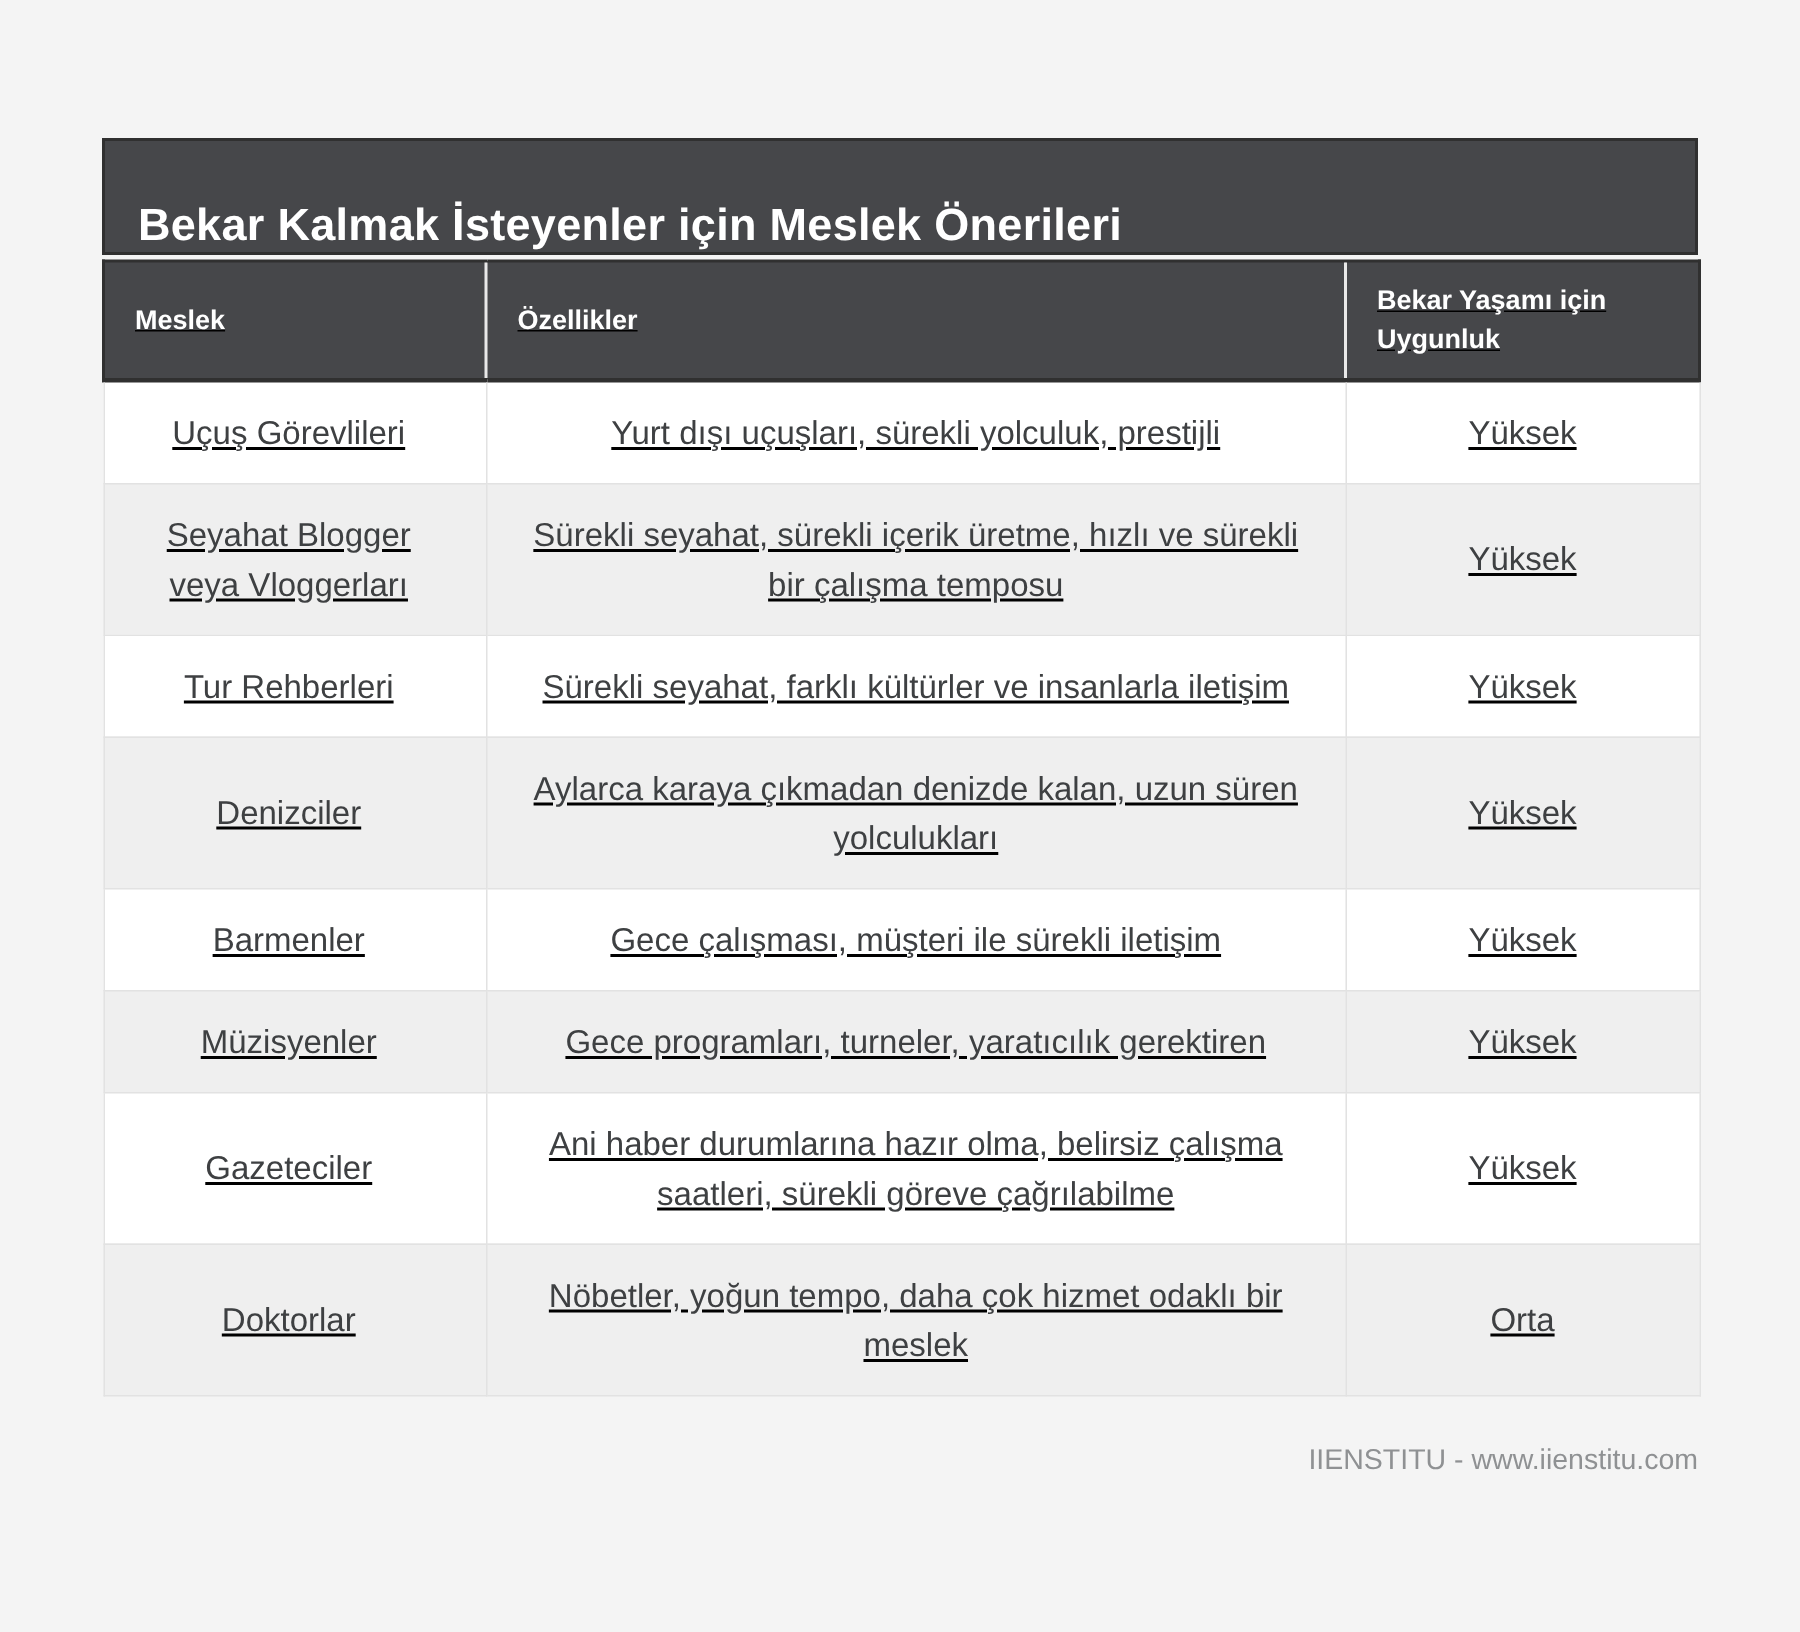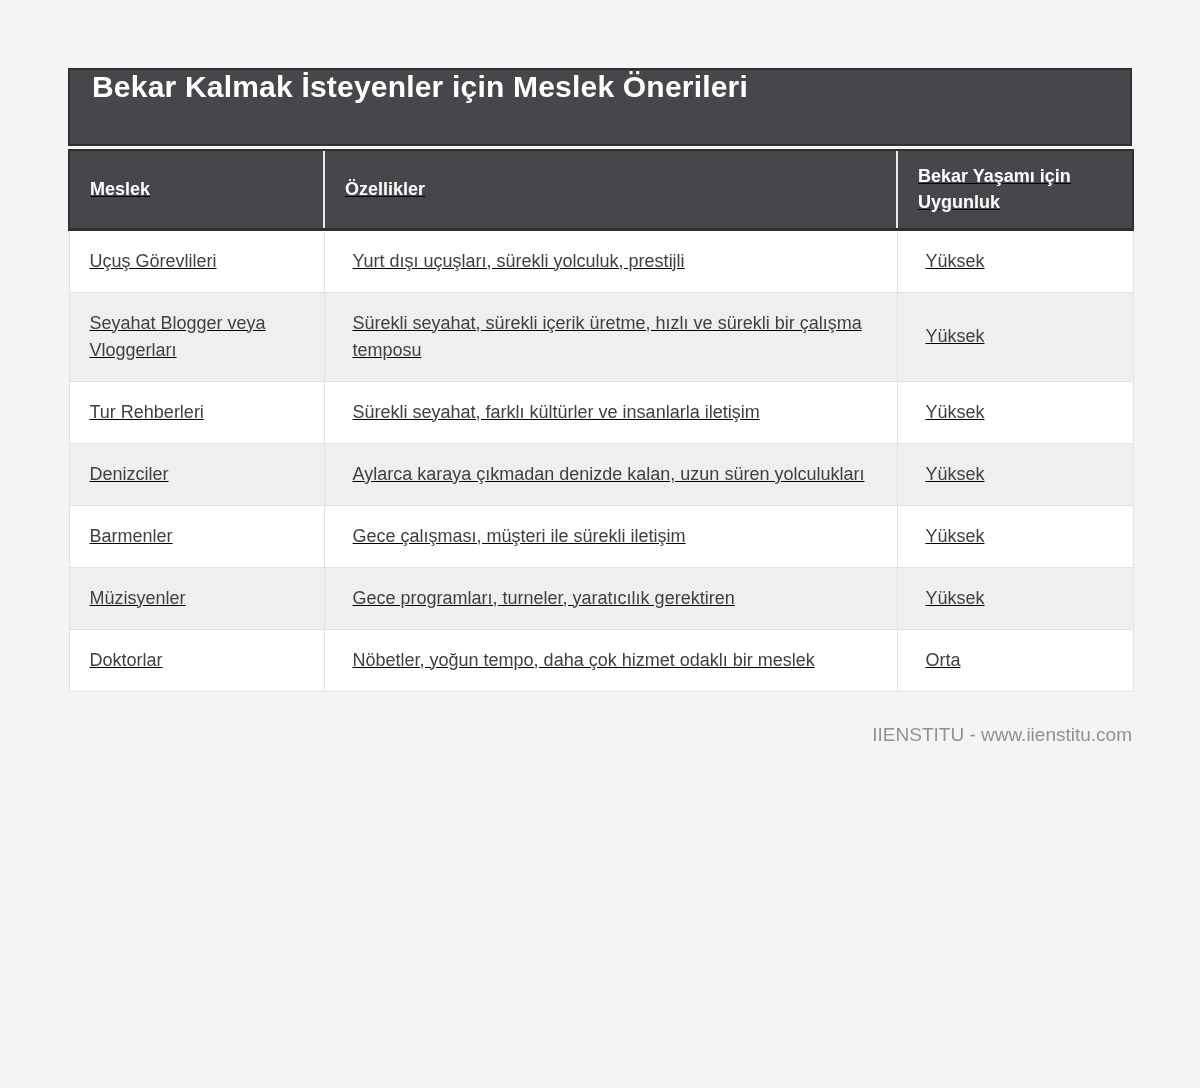--- a/index.html
+++ b/index.html
@@ -25,23 +25,24 @@
     width:1200px;height:1088px;
     padding:68px 68px 0 68px;
     box-sizing:border-box;
   }
   .title-bar{
     background:var(--header-bg);
     border:2px solid var(--header-border);
     box-sizing:border-box;
     height:78px;
     display:flex;
-    align-items:flex-start;
+    align-items:flex-end;
     padding:0 22px;
     margin-bottom:3px;
+    margin-top:24px;
   }
   .title-bar h1{
     margin:0;
     color:var(--header-text);
     font-size:30px;
     font-weight:bold;
     letter-spacing:0.2px;
   }
   table.careers{
     width:1064px;
@@ -60,27 +61,28 @@
     height:79px;
     box-sizing:border-box;
     line-height:1.45;
     border-top:2px solid var(--header-border);
     border-bottom:3px solid var(--header-border);
   }
   table.careers th:first-child{border-left:2px solid var(--header-border);}
   table.careers th:last-child{border-right:2px solid var(--header-border);}
   table.careers th + th{border-left:2px solid #e9e9e9;}
   table.careers td{
-    font-size:18px;
+    font-size:22px;
     color:var(--body-text);
     padding:17px 28px;
     line-height:1.5;
     vertical-align:middle;
     border:1px solid var(--cell-border);
     box-sizing:border-box;
+    text-align:center;
   }
   table.careers td:first-child{padding-left:20px;}
   tbody tr:nth-child(odd) td{background:var(--row-bg);}
   tbody tr:nth-child(even) td{background:var(--row-alt-bg);}
   .footer{
     margin-top:32px;
     text-align:right;
     font-size:19px;
     color:var(--footer-text);
   }
@@ -139,20 +141,25 @@
     <td>Gece çalışması, müşteri ile sürekli iletişim</td>
     <td>Yüksek</td>
   </tr>
 
   <tr>
     <td>Müzisyenler</td>
     <td>Gece programları, turneler, yaratıcılık gerektiren</td>
     <td>Yüksek</td>
   </tr>
 
+  <tr>
+    <td>Gazeteciler</td>
+    <td>Ani haber durumlarına hazır olma, belirsiz çalışma saatleri, sürekli göreve çağrılabilme</td>
+    <td>Yüksek</td>
+  </tr>
 
   <tr>
     <td>Doktorlar</td>
     <td>Nöbetler, yoğun tempo, daha çok hizmet odaklı bir meslek</td>
     <td>Orta</td>
   </tr>
 </tbody>
   </table>
 
   <div class="footer">IIENSTITU - www.iienstitu.com</div>

